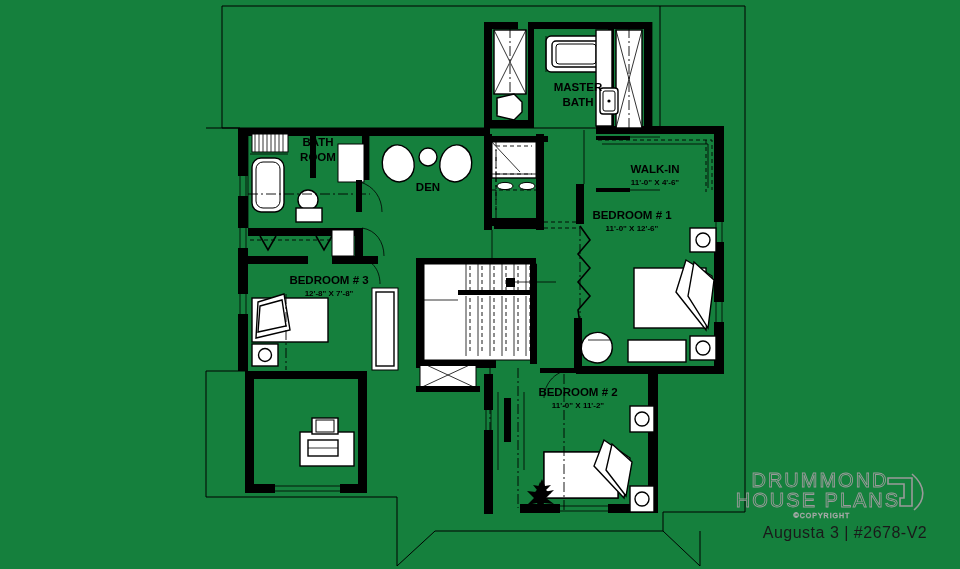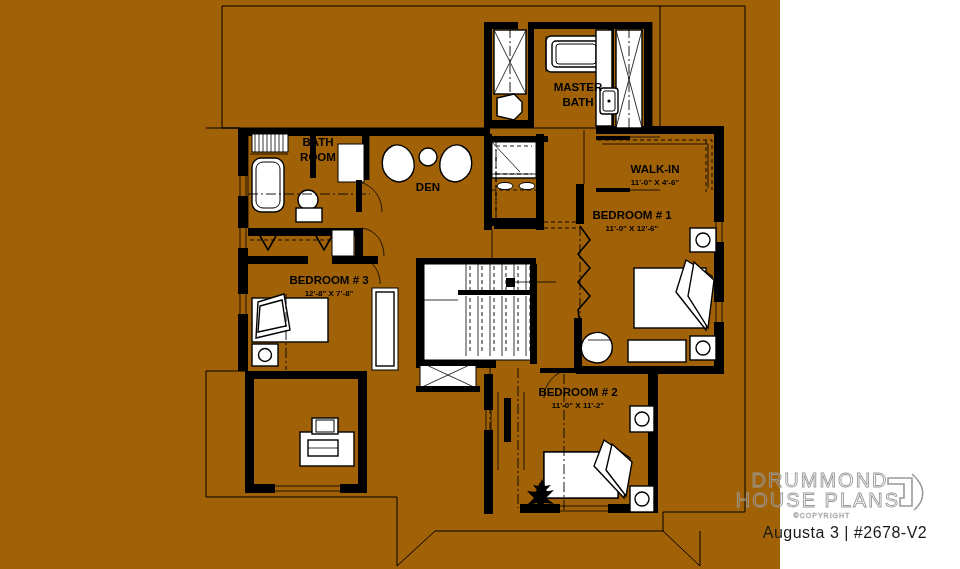--- a/index.html
+++ b/index.html
@@ -8,23 +8,23 @@
     background: #ffffff;
   }
   body {
     width: 960px;
     height: 569px;
     overflow: hidden;
     font-family: "Liberation Sans", sans-serif;
   }
   #plan-root {
     position: relative;
-    width: 780px;
+    width: 960px;
     height: 569px;
-    background: #a16207;
+    background: #15803d;
   }
   svg.floorplan {
     position: absolute;
     top: 0;
     left: 0;
     width: 960px;
     height: 569px;
     display: block;
   }
   .room-label {

